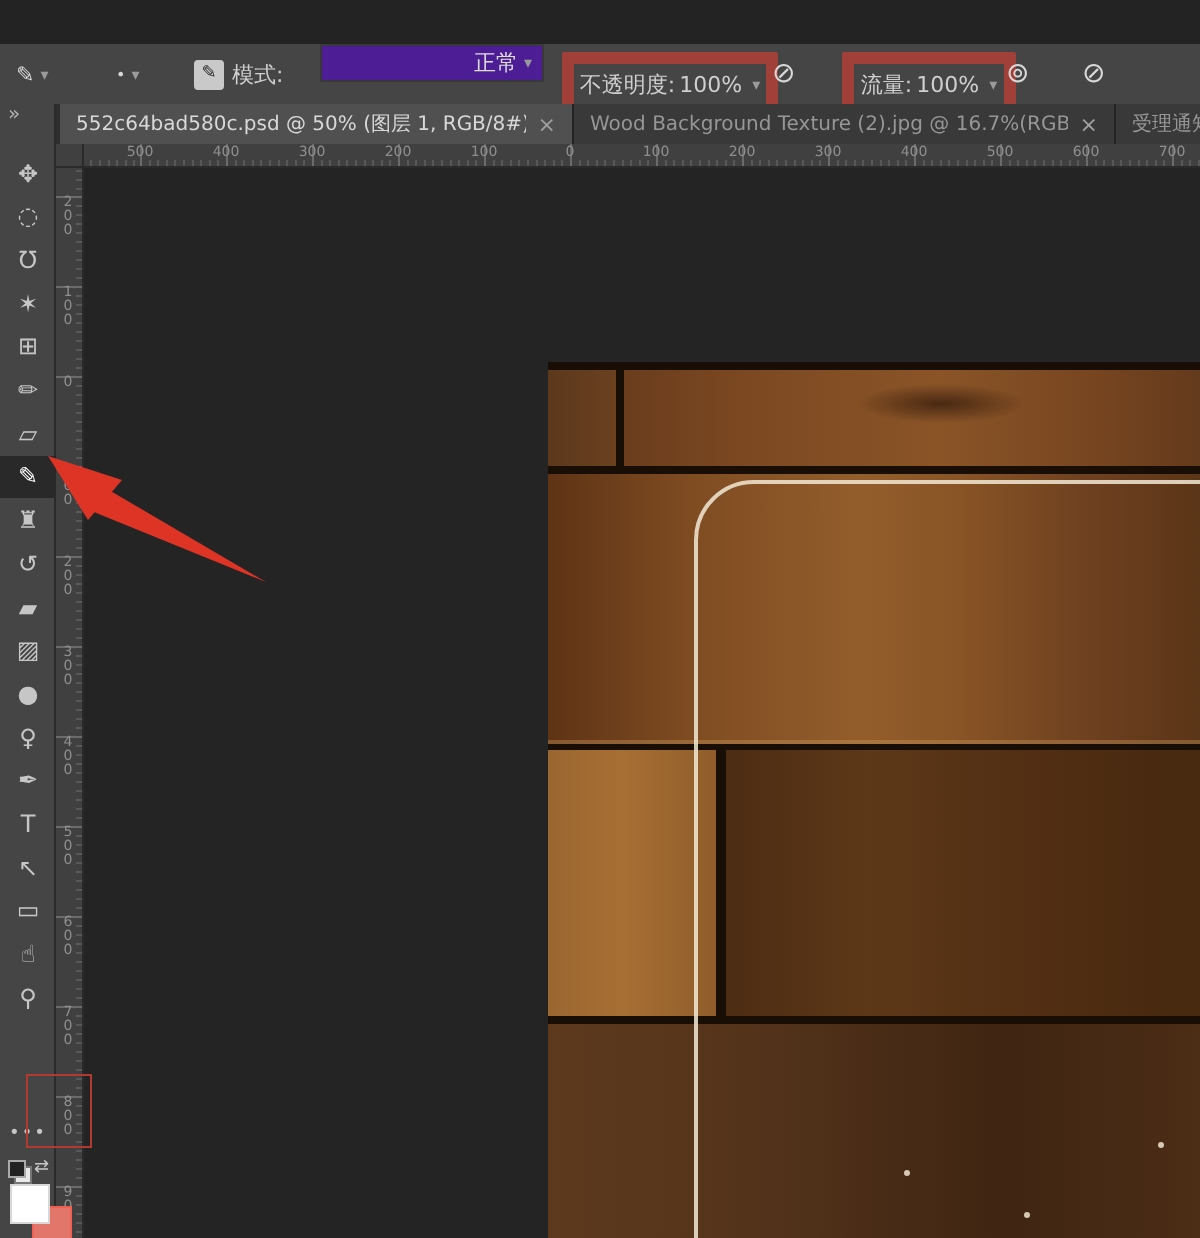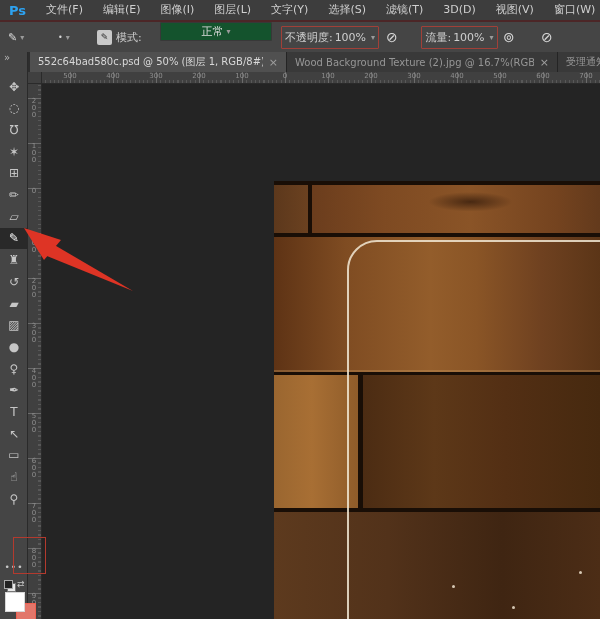--- a/index.html
+++ b/index.html
@@ -12,23 +12,23 @@
   .logo{color:#2da2f0;font-weight:bold;font-size:13px;padding:0 10px 0 9px;letter-spacing:0;}
   .menu-item{font-size:11px;color:#cfcfcf;padding:0 10px;line-height:20px;white-space:nowrap;cursor:default;}
   
   .optionsbar{position:absolute;left:0;top:22px;width:600px;height:30px;background:#454545;
               border-bottom:1px solid #2c2c2c;font-size:11px;}
   .ob{position:absolute;top:0;height:30px;display:flex;align-items:center;color:#cfcfcf;}
   .glyph{color:#d8d8d8;}
   .chev{color:#9a9a9a;font-size:8px;margin-left:3px;}
   .ob-toggle-box{width:15px;height:15px;background:#c9c9c9;border-radius:2px;display:flex;
                  align-items:center;justify-content:center;color:#2a2a2a;font-size:9px;}
-  .ob-select{background:#14532d;border:1px solid #383838;border-radius:1px;height:17px;
-             display:flex;align-items:center;justify-content:center;padding:0 5px;color:#ddd;}
-  .redbox{border:1px solid #ef4444;border-radius:1px;display:flex;align-items:center;
+  .ob-select{background:#4c1d95;border:1px solid #383838;border-radius:1px;height:17px;
+             display:flex;align-items:center;justify-content:flex-end;padding:0 5px;color:#ddd;}
+  .redbox{border:6px solid #ef4444;border-radius:1px;display:flex;align-items:center;
           justify-content:center;gap:2px;}
   
   .tabbar{position:absolute;left:0;top:52px;width:600px;height:20px;background:#2d2d2d;}
   .tabs{position:absolute;left:30px;top:0;height:20px;display:flex;overflow:hidden;width:570px;}
   .tab{height:20px;display:flex;align-items:center;gap:6px;padding:0 8px;font-size:10px;
        background:#393939;color:#969696;border-right:1px solid #242424;white-space:nowrap;
        overflow:hidden;flex:none;cursor:default;}
   .tab.active{background:#505050;color:#d8d8d8;}
   .tab .close{font-size:11px;color:#9f9f9f;}
   
@@ -86,35 +86,20 @@
   
   .overlay{position:absolute;left:0;top:0;z-index:60;pointer-events:none;}
   .swatch-redbox{position:absolute;left:13px;top:537px;width:31px;height:35px;
                  border:1px solid #b33a2e;z-index:70;pointer-events:none;}
 </style>
 </head>
 <body>
 
 <div id="app">
 
-  <div class="menubar">
-    <span class="logo">Ps</span>
-    <nav id="menu-items" style="display: flex;">
-        <span class="menu-item">文件(F)</span>
-        <span class="menu-item">编辑(E)</span>
-        <span class="menu-item">图像(I)</span>
-        <span class="menu-item">图层(L)</span>
-        <span class="menu-item">文字(Y)</span>
-        <span class="menu-item">选择(S)</span>
-        <span class="menu-item">滤镜(T)</span>
-        <span class="menu-item">3D(D)</span>
-        <span class="menu-item">视图(V)</span>
-        <span class="menu-item">窗口(W)</span>
-      </nav>
-  </div>
 
   <div class="optionsbar">
     <div class="ob" style="left:8px">
         <span class="glyph">✎</span>
         <span class="chev">▾</span>
       </div>
     <div class="ob" style="left:58px">
         <span class="glyph" style="font-size:8px">•</span>
         <span class="chev">▾</span>
       </div>

